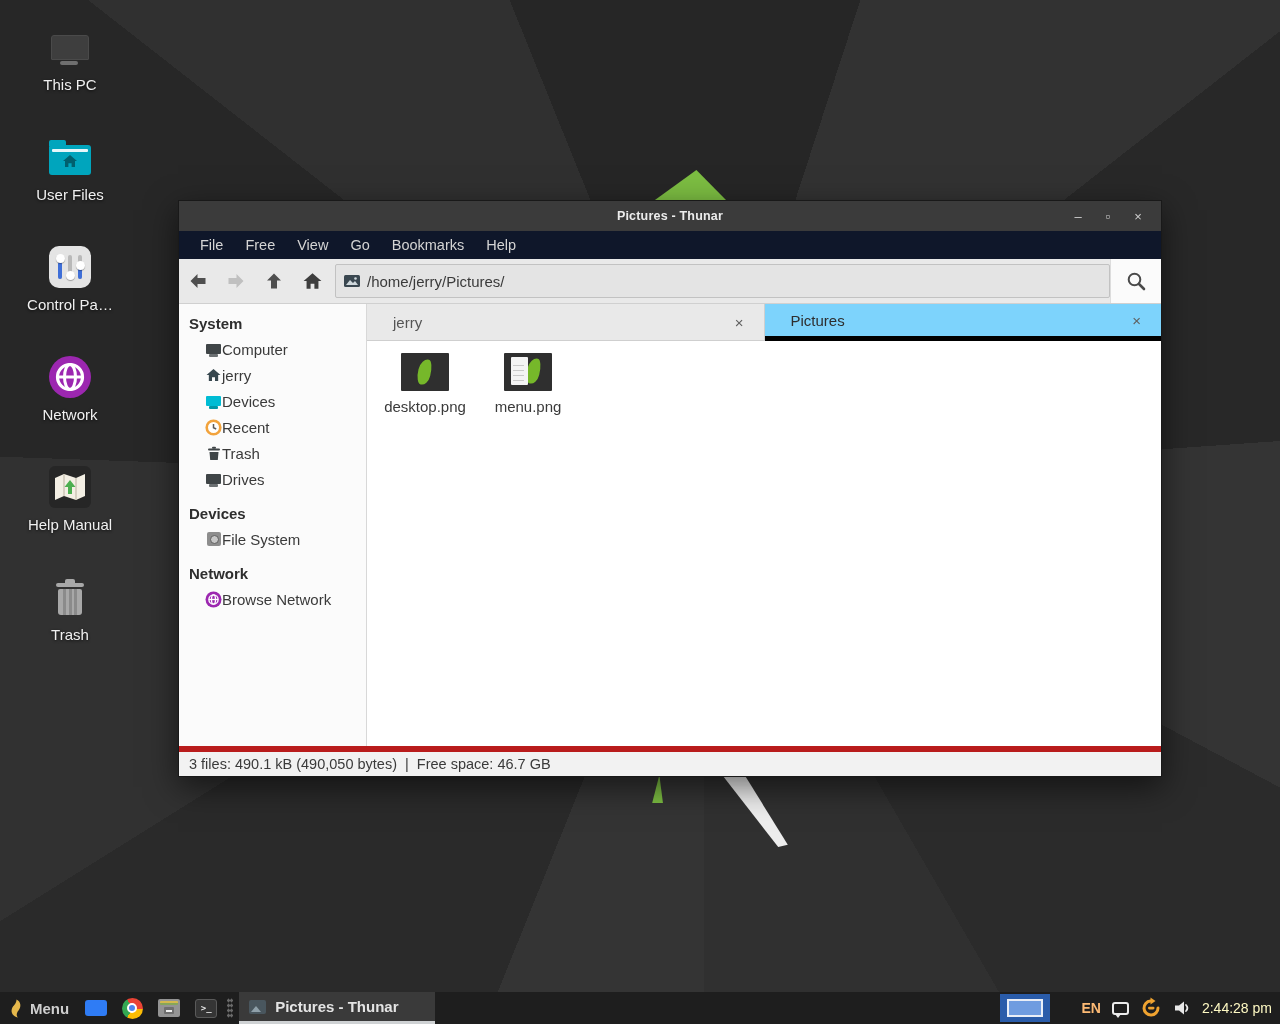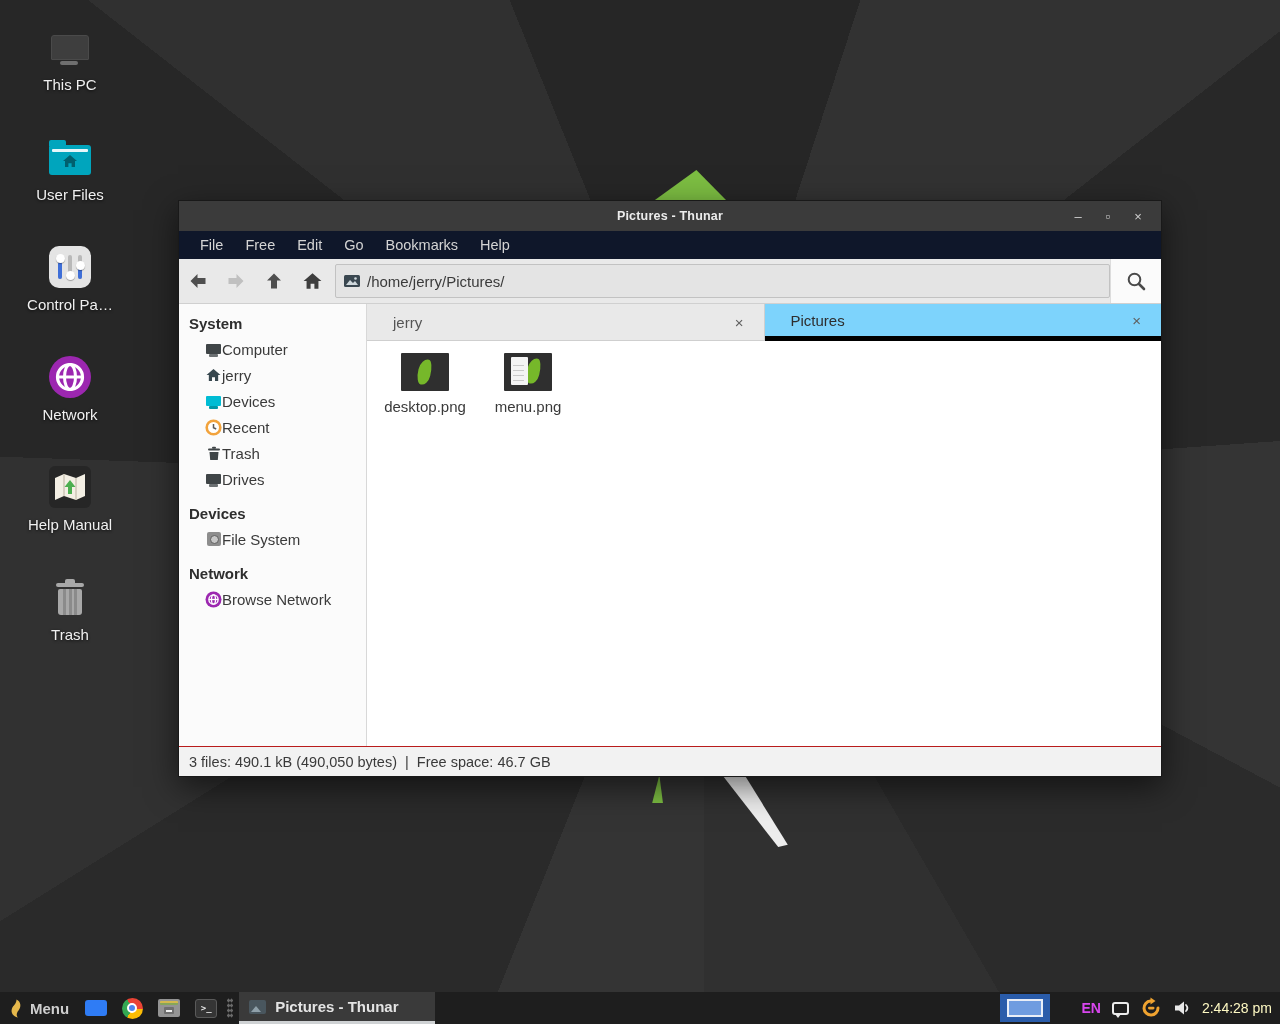--- a/index.html
+++ b/index.html
@@ -129,21 +129,21 @@
     background-size:11px 100%; background-repeat:no-repeat; background-position:2px 4px; }
   .thumb.t-menu .blob { left:23px; top:5px; }
   .thumb.t-settings .inner { position:absolute; left:4px; top:3px; right:4px; bottom:4px;
     background:#fafafa; border-radius:1px;
     background-image:radial-gradient(#5a5a5a 1px, transparent 1.2px);
     background-size:6px 7px; background-position:3px 7px; }
   .thumb.t-settings .inner::before { content:""; position:absolute; left:0; top:0; right:0;
     height:3px; background:#555; }
   .fname { margin-top:7px; font-size:15px; color:#3a3a3a; }
 
-  .statusbar { height:30px; background:#f2f2f2; border-top:1px solid #b91c1c;
+  .statusbar { height:30px; background:#f2f2f2; border-top:6px solid #b91c1c;
     display:flex; align-items:center; padding-left:10px; flex:0 0 auto; }
   .statusbar .stext { font-size:14.5px; color:#3a3a3a; white-space:pre; }
 
   
   .taskbar { position:absolute; left:0; bottom:0; width:1280px; height:32px;
     background:#1e1e1e; display:flex; align-items:center; }
   .menu-btn { display:flex; align-items:center; gap:7px; padding:0 8px; height:100%; }
   .menu-btn .mtext { font-size:15px; font-weight:700; color:#cfcfcf; }
   .launchers { display:flex; align-items:center; gap:15px; margin-left:8px; }
   .l-blue { width:22px; height:16px; background:#2f7cf5; border-radius:3px; }
@@ -172,21 +172,21 @@
     overflow:hidden; }
   .task-ic { width:17px; height:14px; background:#49565e; border-radius:2px; position:relative; flex:0 0 auto; }
   .task-ic::after { content:""; position:absolute; left:2px; bottom:2px; width:0; height:0;
     border-left:5px solid transparent; border-right:5px solid transparent;
     border-bottom:6px solid #8fa0aa; }
   .pager { position:absolute; right:230px; top:2px; width:50px; height:28px;
     background:#2a5caa; display:flex; align-items:center; justify-content:center; }
   .pager .pwin { width:36px; height:18px; background:#6f9ce0; border:2px solid #e9eef7; }
   .tray { position:absolute; right:8px; top:0; height:32px; display:flex;
     align-items:center; gap:11px; }
-  .kbd { font-size:14px; font-weight:700; color:#d946ef; }
+  .kbd { font-size:14px; font-weight:700; color:#fdba74; }
   .notif-ic { width:17px; height:13px; border:2px solid #ececec; border-radius:3px; position:relative; }
   .notif-ic::after { content:""; position:absolute; left:1px; bottom:-5px; width:0; height:0;
     border-left:3px solid transparent; border-right:3px solid transparent;
     border-top:4px solid #ececec; }
   .clock { font-size:14px; color:#fef9c3; }
   svg { display:block; }
 </style>
 </head>
 <body>
 
@@ -261,21 +261,21 @@
       <div class="win-controls">
         <div class="win-btn">–</div>
         <div class="win-btn">▫</div>
         <div class="win-btn">×</div>
       </div>
     </div>
 
     <div class="menubar">
       <span class="mitem">File</span>
       <span class="mitem">Free</span>
-      <span class="mitem">Edit</span>
+      <span class="mitem">View</span>
       <span class="mitem">Go</span>
       <span class="mitem">Bookmarks</span>
       <span class="mitem">Help</span>
     </div>
 
     <div class="toolbar">
       <div class="navbtn">
         <svg width="20" height="20" viewBox="0 0 20 20">
             <path d="M9.5 3 L2.5 10 L9.5 17 V13 H17.5 V7 H9.5 Z" fill="#4f4f4f"></path>
           </svg>

